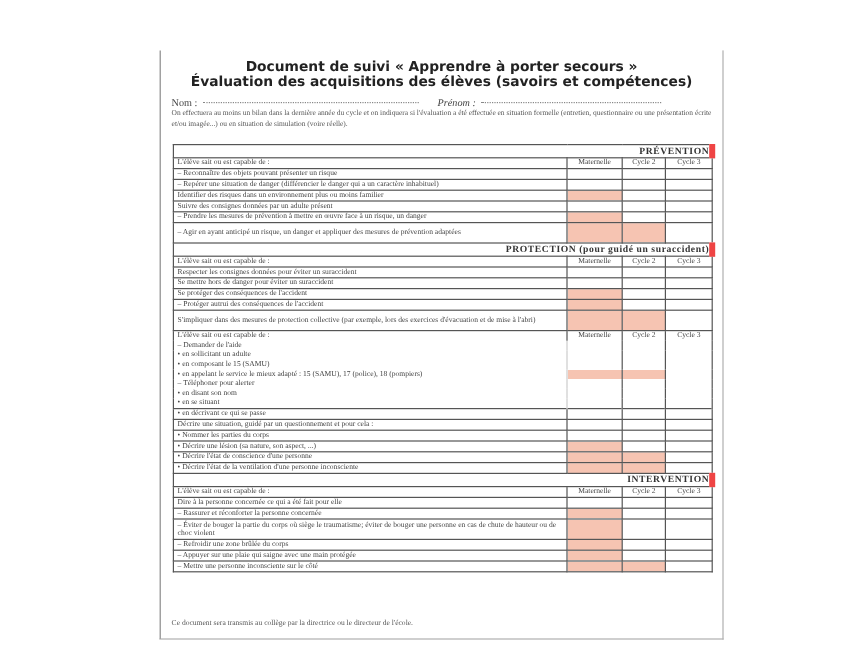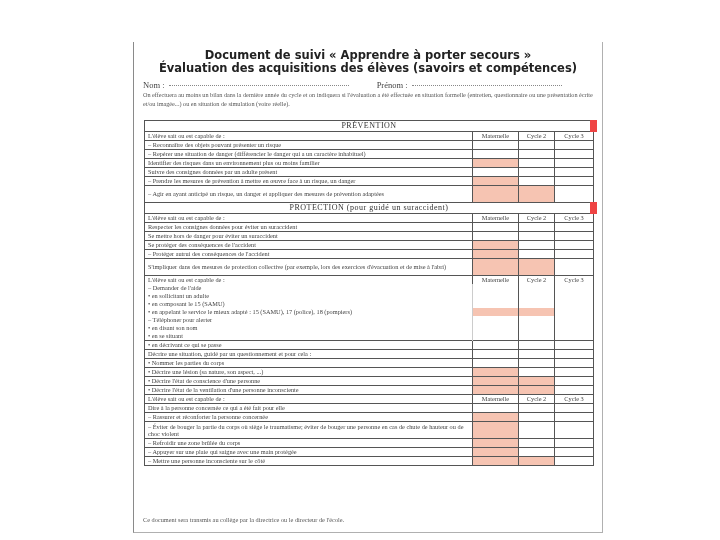--- a/index.html
+++ b/index.html
@@ -16,38 +16,38 @@
     position: absolute; left: 0; width: 100%; text-align: center;
     font-family: "DejaVu Sans", sans-serif; font-weight: bold; color: #222;
     font-size: 11.5px; line-height: 13px;
   }
   .t1 { top: 7px; }
   .t2 { top: 20px; }
   .namerow {
     position: absolute; top: 38px; left: 9px; font-size: 8.5px; color: #444; white-space: nowrap;
   }
   .namerow .dots { display: inline-block; width: 180px; border-bottom: 1px dotted #888; margin-left: 4px; vertical-align: 2px; }
-  .namerow .prenom { margin-left: 26px; }
+  .namerow .prenom { margin-left: 14px; font-style: italic; }
   .namerow .dots2 { display: inline-block; width: 150px; border-bottom: 1px dotted #888; margin-left: 4px; vertical-align: 2px; }
   .intro {
     position: absolute; top: 49px; left: 9px; width: 455px; font-size: 6.2px; line-height: 8.5px; color: #555;
   }
   table.grid {
     position: absolute; left: 10px; top: 78px; width: 449px;
     border-collapse: collapse; table-layout: fixed;
     font-size: 6.3px; color: #444;
   }
   table.grid td {
     border: 1px solid #555; padding: 0 0 0 3px; height: 8px; line-height: 8px;
     white-space: nowrap; overflow: hidden; vertical-align: middle;
   }
   table.grid td.tall { height: 16px; white-space: normal; line-height: 7.5px; }
   table.grid td.sec {
-    text-align: center; font-size: 8px; letter-spacing: 0.5px; color: #333; height: 10px; line-height: 10px;
-    border-left: 1px solid #555; border-right: 7px solid #ef4444;
+    text-align: right; font-size: 8px; letter-spacing: 0.5px; color: #333; height: 10px; line-height: 10px;
+    border-left: 1px solid #555; border-right: 5px solid #ef4444; font-weight: bold;
   }
   table.grid td.colh { text-align: center; padding: 0; font-size: 6.3px; }
   table.grid td.cell { padding: 0; }
   table.grid td.hl { background: #f6c4b2; }
   table.grid tr.nob td { border-top: none; border-bottom: none; }
   table.grid tr.nob td.txt { border-right: 1px solid #ccc; }
   .footer {
     position: absolute; top: 474px; left: 9px; font-size: 6.3px; color: #555;
   }
 </style>
@@ -233,20 +233,23 @@
           <td class="cell hl" style="background: rgb(246, 196, 178);"></td>
           <td class="cell"></td>
         </tr>
         <tr>
           <td class="txt">• Décrire l'état de la ventilation d'une personne inconsciente</td>
           <td class="cell hl" style="background: rgb(246, 196, 178);"></td>
           <td class="cell hl" style="background: rgb(246, 196, 178);"></td>
           <td class="cell"></td>
         </tr>
         <tr>
+          <td colspan="4" class="sec">INTERVENTION</td>
+        </tr>
+        <tr>
           <td>L'élève sait ou est capable de :</td>
           <td class="colh">Maternelle</td>
           <td class="colh">Cycle 2</td>
           <td class="colh">Cycle 3</td>
         </tr>
         <tr>
           <td class="txt">   Dire à la personne concernée ce qui a été fait pour elle</td>
           <td class="cell"></td>
           <td class="cell"></td>
           <td class="cell"></td>

